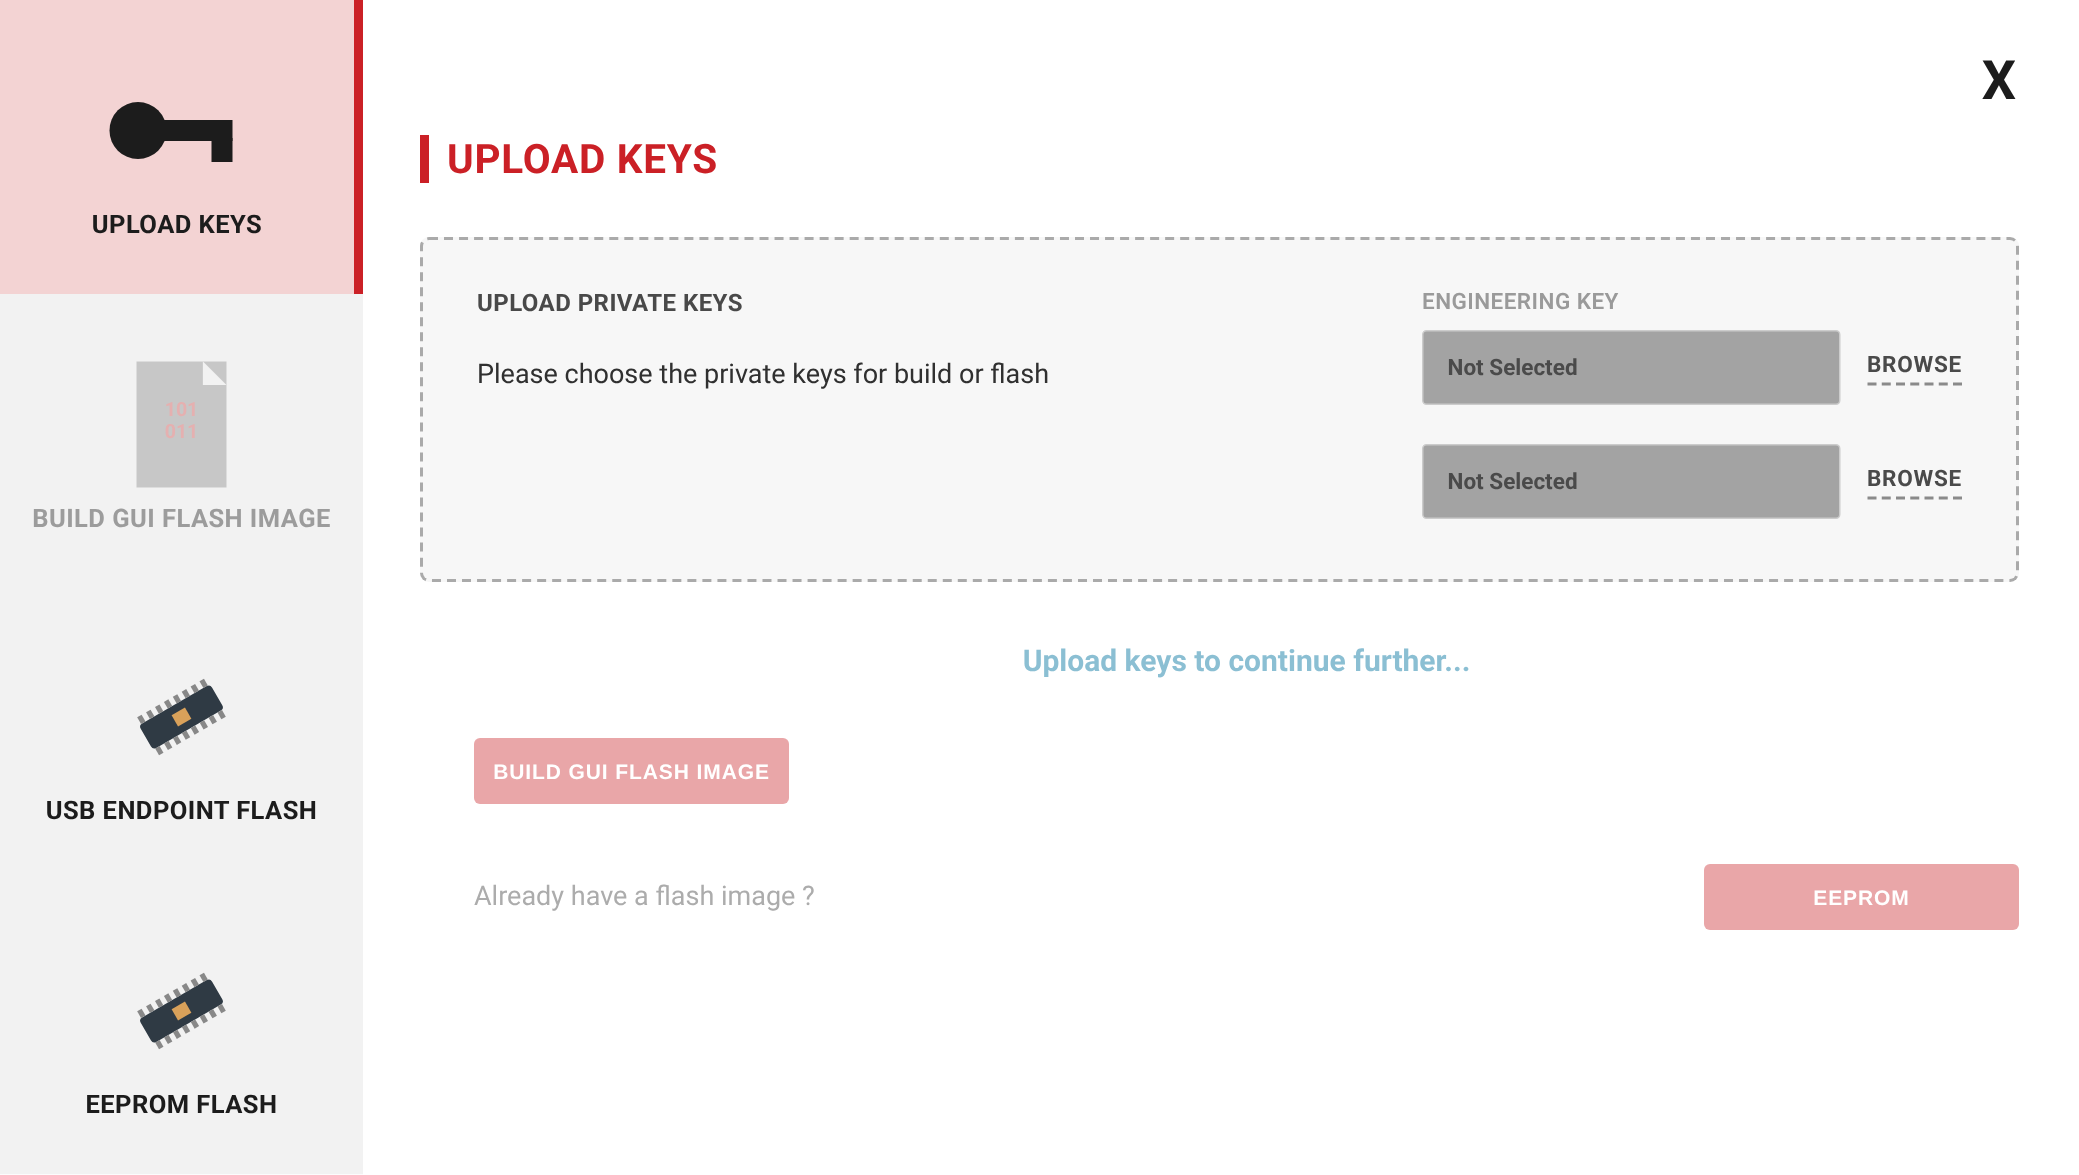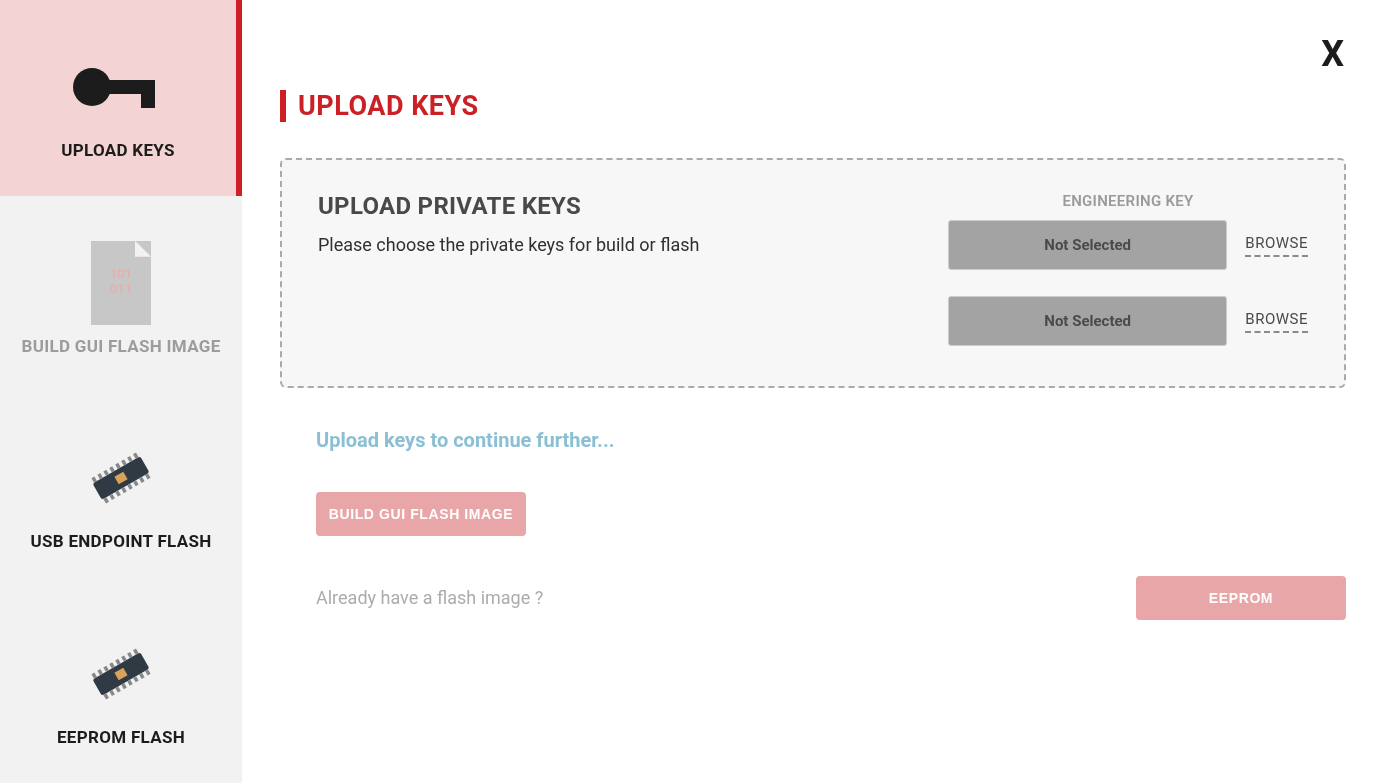--- a/index.html
+++ b/index.html
@@ -88,53 +88,54 @@
 }
 .card {
   margin-top: 36px;
   border: 2px dashed #aaa;
   border-radius: 6px;
   background: #f7f7f7;
   padding: 32px 36px 40px 36px;
   display: flex;
 }
 .card-left { flex: 1; }
-.card-title { font-size: 24px; font-weight: 700; color: #494949; letter-spacing: 0.3px; }
-.card-desc  { font-size: 18px; color: #303030; margin-top: 14px; }
-.card-right { width: 360px; text-align: center; }
+.card-title { font-size: 16px; font-weight: 700; color: #494949; letter-spacing: 0.3px; }
+.card-desc  { font-size: 18px; color: #303030; margin-top: 28px; }
+.card-right { width: 360px; }
 .field { margin-bottom: 26px; }
 .field:last-child { margin-bottom: 0; }
 .field-label { font-size: 15px; font-weight: 600; color: #9a9a9a; letter-spacing: 0.3px; margin-bottom: 10px; }
 .field-row { display: flex; align-items: center; }
 .field-input {
   flex: 1;
   background: #a3a3a3;
   border: 1px solid #ccc;
   border-radius: 3px;
   padding: 15px 16px;
   font-size: 15px;
   font-weight: 700;
   color: #4a4a4a;
 }
 .browse {
   margin-left: 18px;
   font-size: 15px;
-  font-weight: 400;
+  font-weight: 700;
   color: #4a4a4a;
   letter-spacing: 0.5px;
   border-bottom: 2px dashed #8a8a8a;
   padding-bottom: 3px;
   cursor: pointer;
 }
 .hint {
   margin-top: 40px;
   margin-left: 36px;
   font-size: 20px;
   font-weight: 700;
   color: #8bbfd3;
+  text-align: center;
 }
 .row {
   display: flex;
   align-items: center;
   margin-top: 40px;
   margin-left: 36px;
 }
 .row-text {
   flex: 1;
   font-size: 18px;

